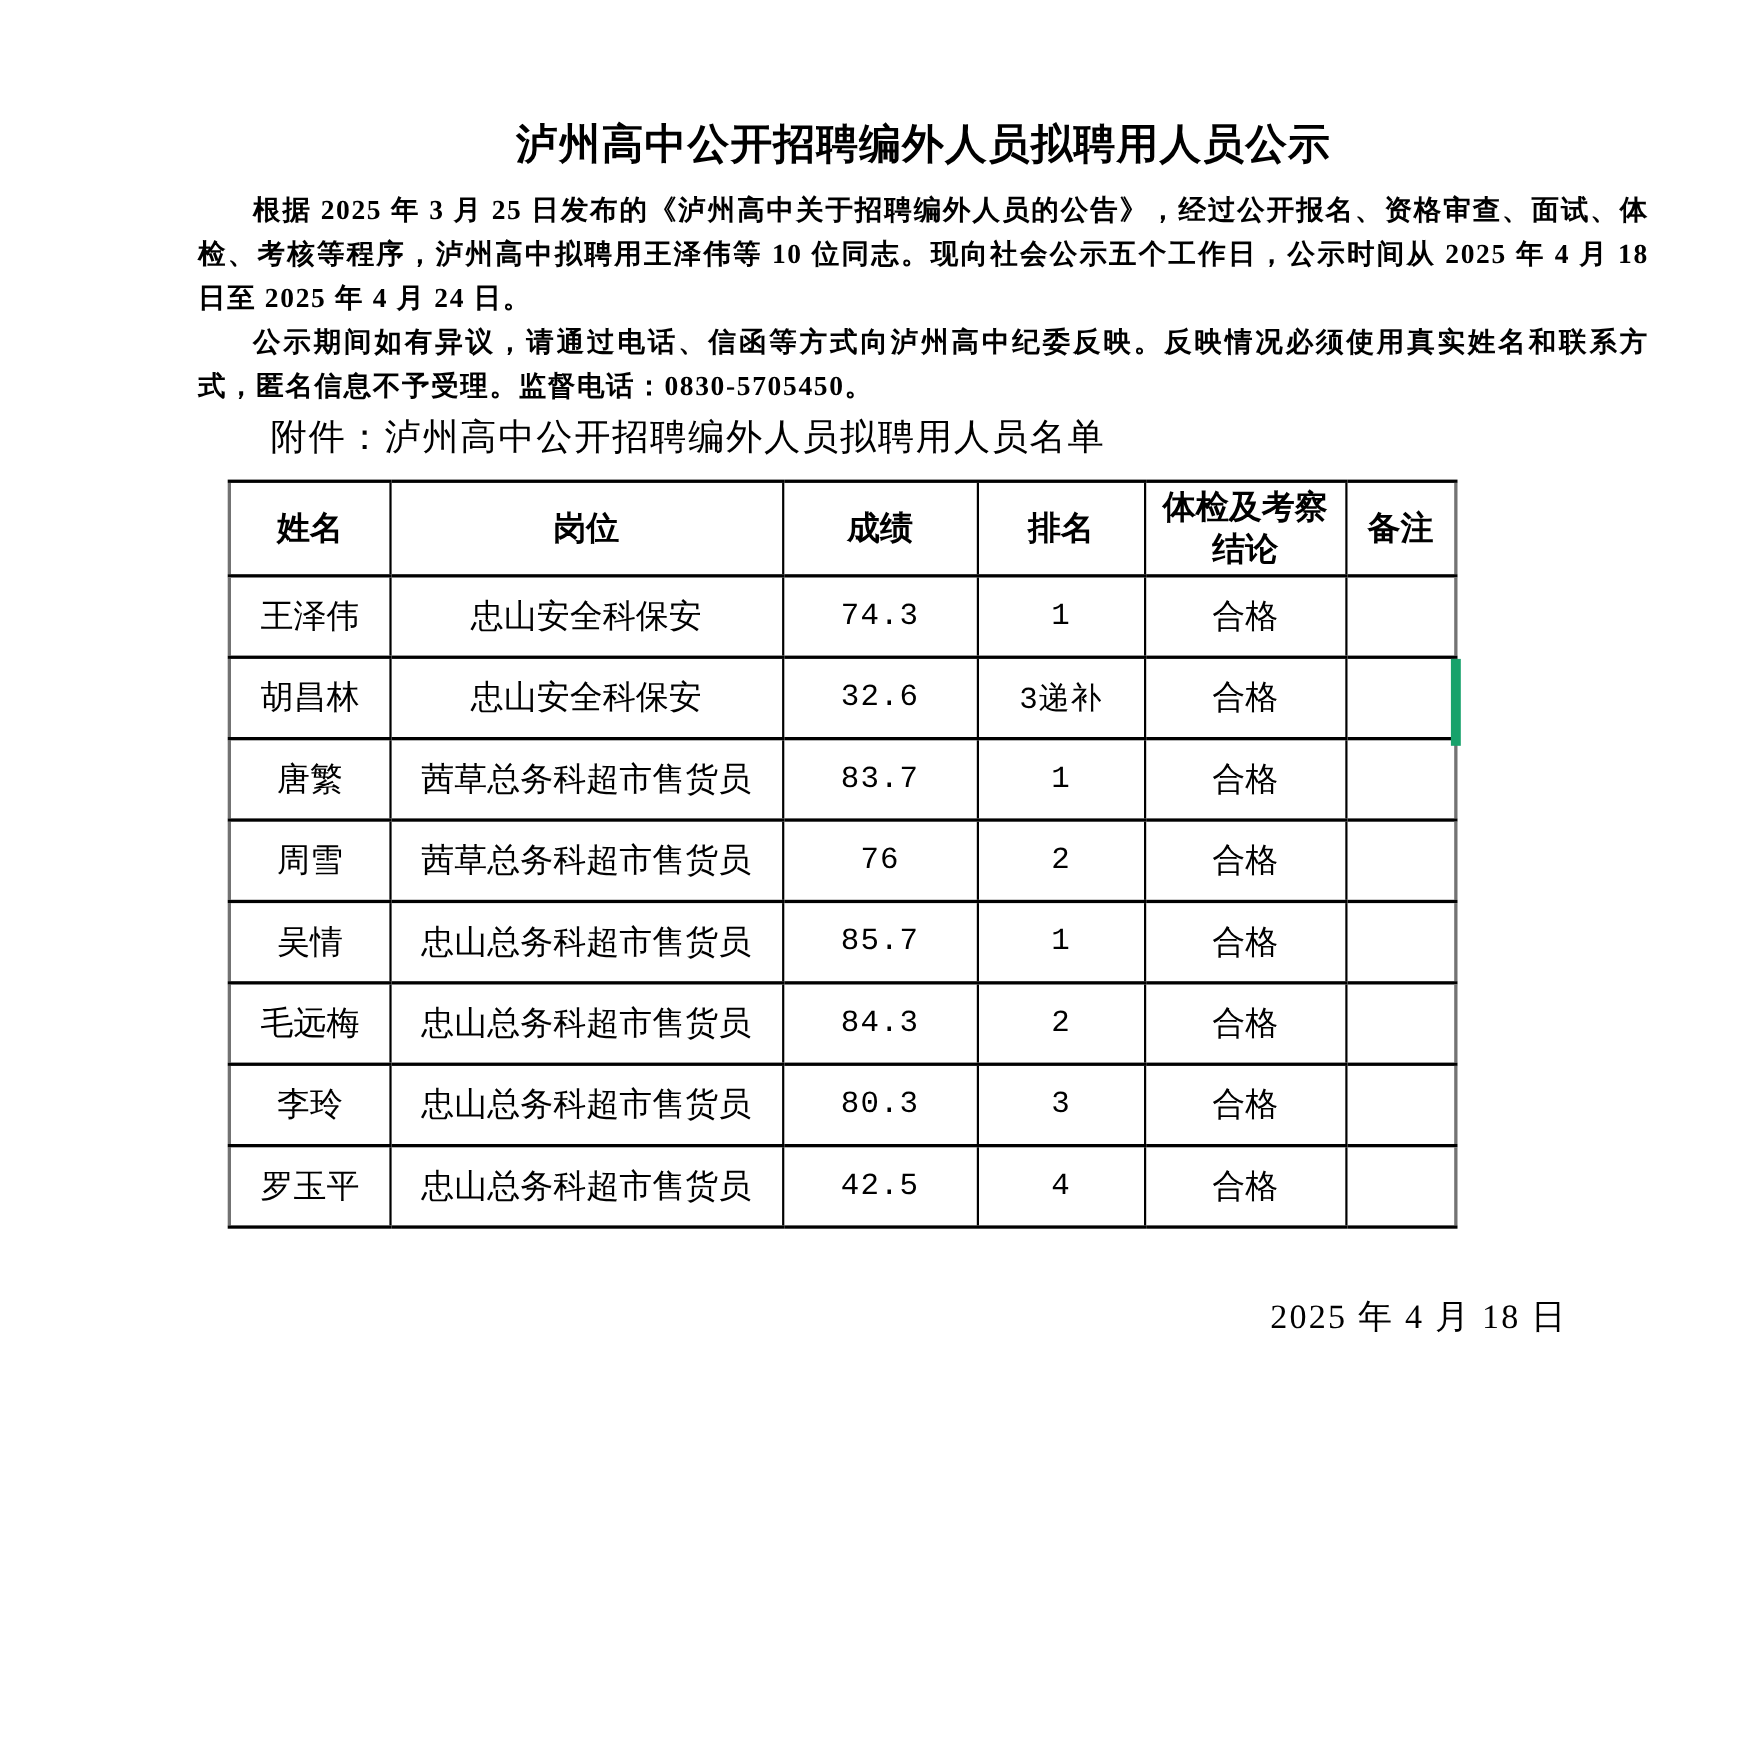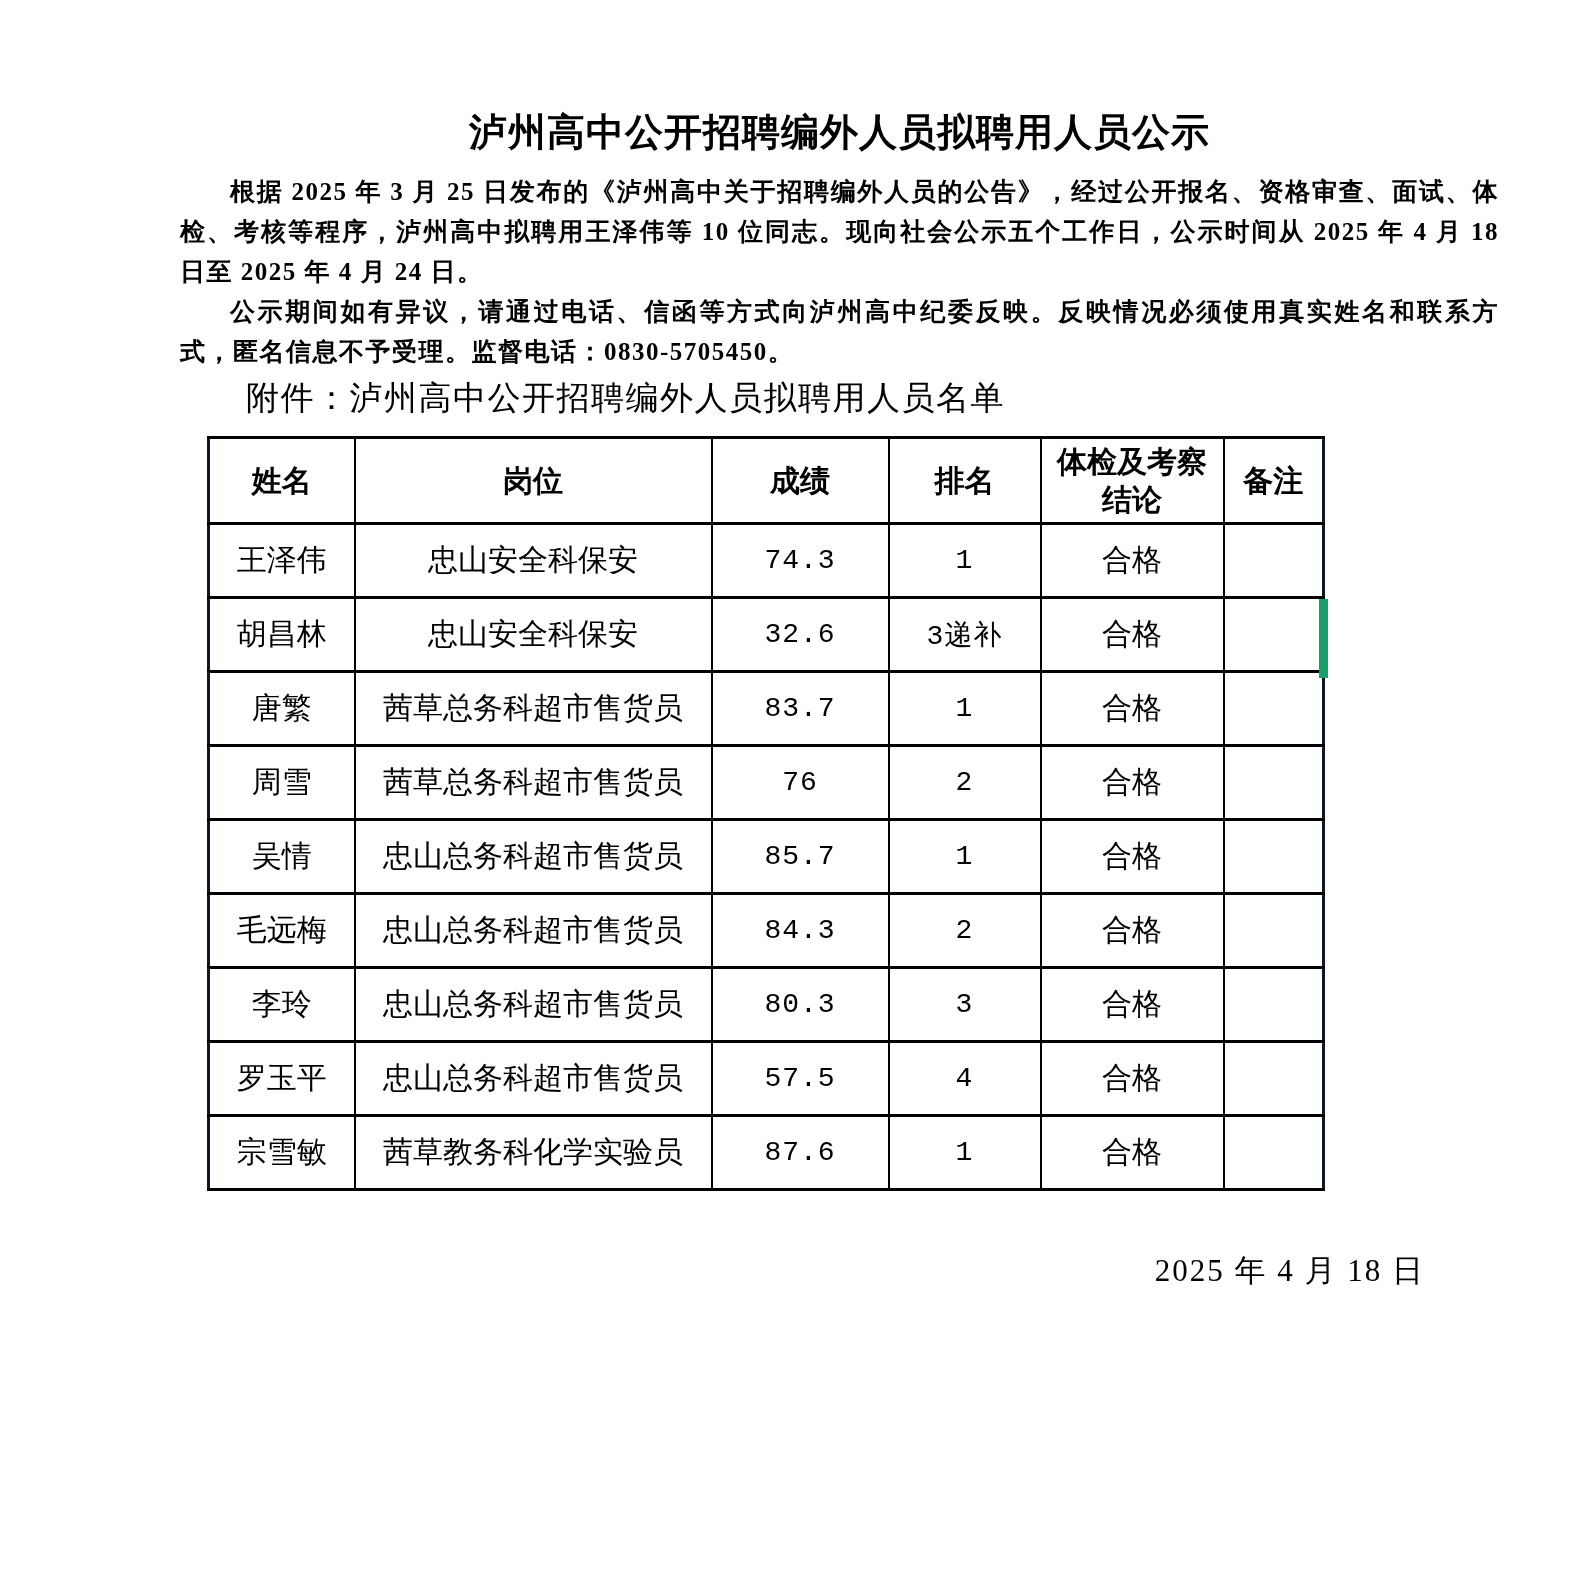--- a/index.html
+++ b/index.html
@@ -49,21 +49,21 @@
   }
   .table-wrap {
     position: relative;
     margin: 12px 0 0 27px;
     width: 1117px;
   }
   table.roster {
     border-collapse: collapse;
     table-layout: fixed;
     width: 1117px;
-    border: 3px solid #0f172a;
+    border: 3px solid #737373;
   }
   table.roster th, table.roster td {
     border: 3px solid #000;
     border-left-width: 2px;
     border-right-width: 2px;
     text-align: center;
     vertical-align: middle;
     padding: 0 4px;
     overflow: hidden;
   }
@@ -198,30 +198,22 @@
             <td>李玲</td>
             <td>忠山总务科超市售货员</td>
             <td class="num">80.3</td>
             <td class="num">3</td>
             <td>合格</td>
             <td></td>
           </tr>
           <tr>
             <td>罗玉平</td>
             <td>忠山总务科超市售货员</td>
-            <td class="num">57.5</td>
+            <td class="num">42.5</td>
             <td class="num">4</td>
-            <td>合格</td>
-            <td></td>
-          </tr>
-          <tr>
-            <td>宗雪敏</td>
-            <td>茜草教务科化学实验员</td>
-            <td class="num">87.6</td>
-            <td class="num">1</td>
             <td>合格</td>
             <td></td>
           </tr>
         </tbody>
     </table>
     <div class="selection-indicator" style="background: rgb(23, 162, 107);"></div>
   </div>
 
 
   <div class="date-block">2025 年 4 月 18 日</div>

